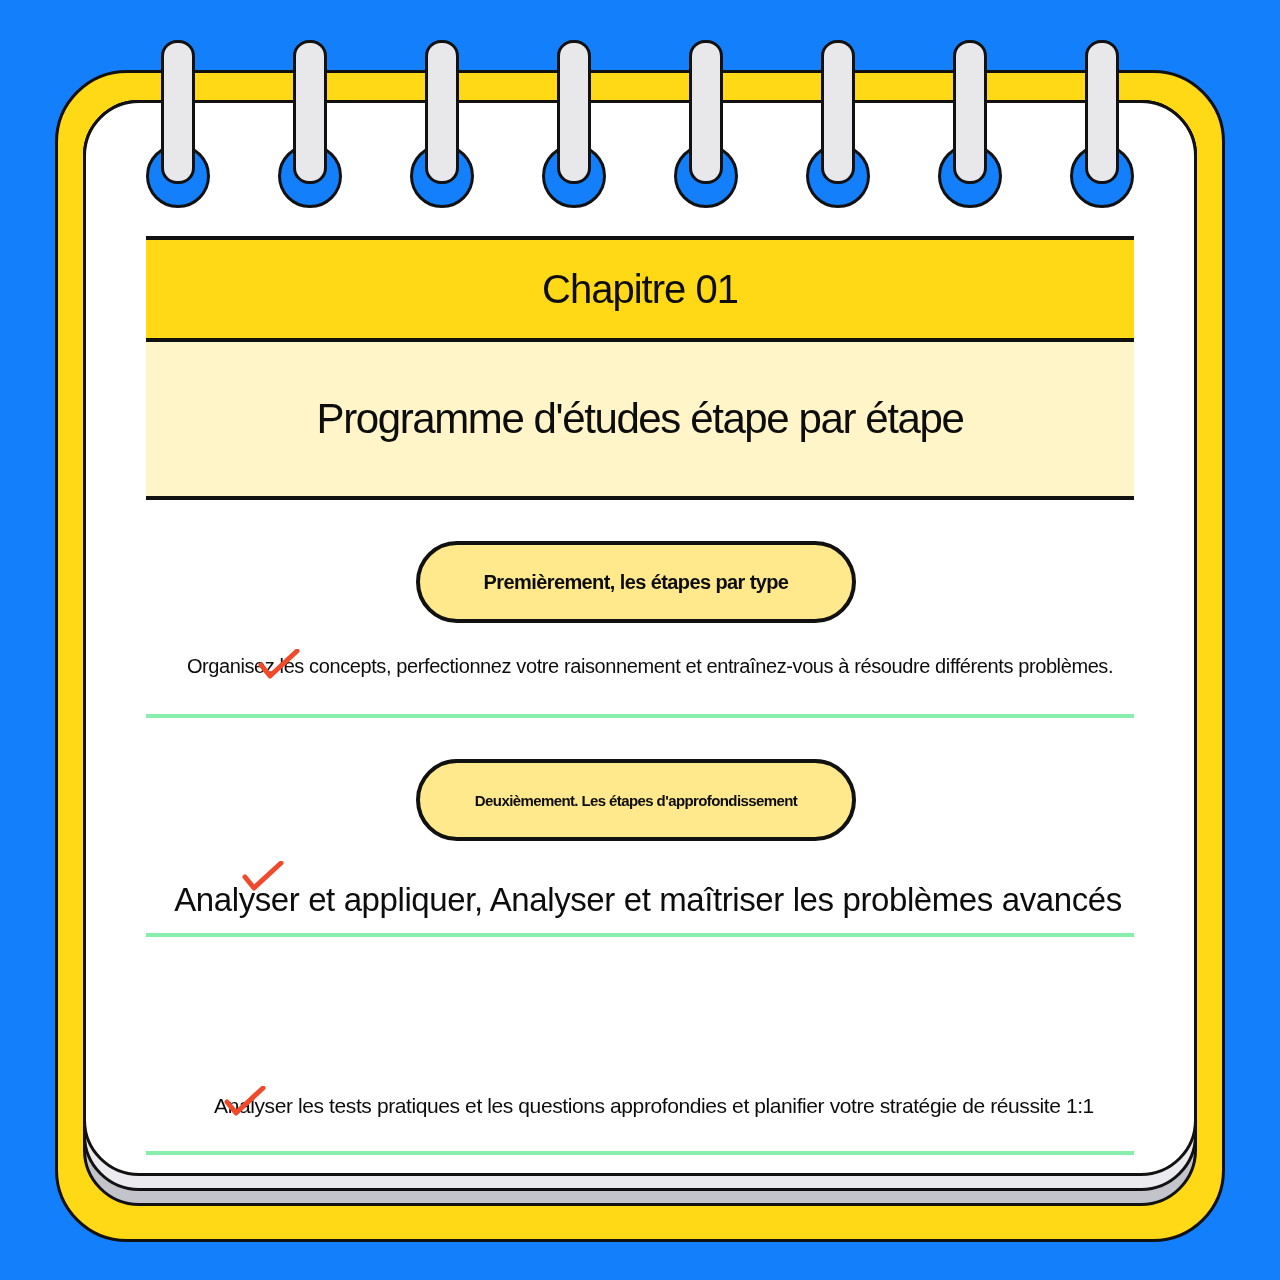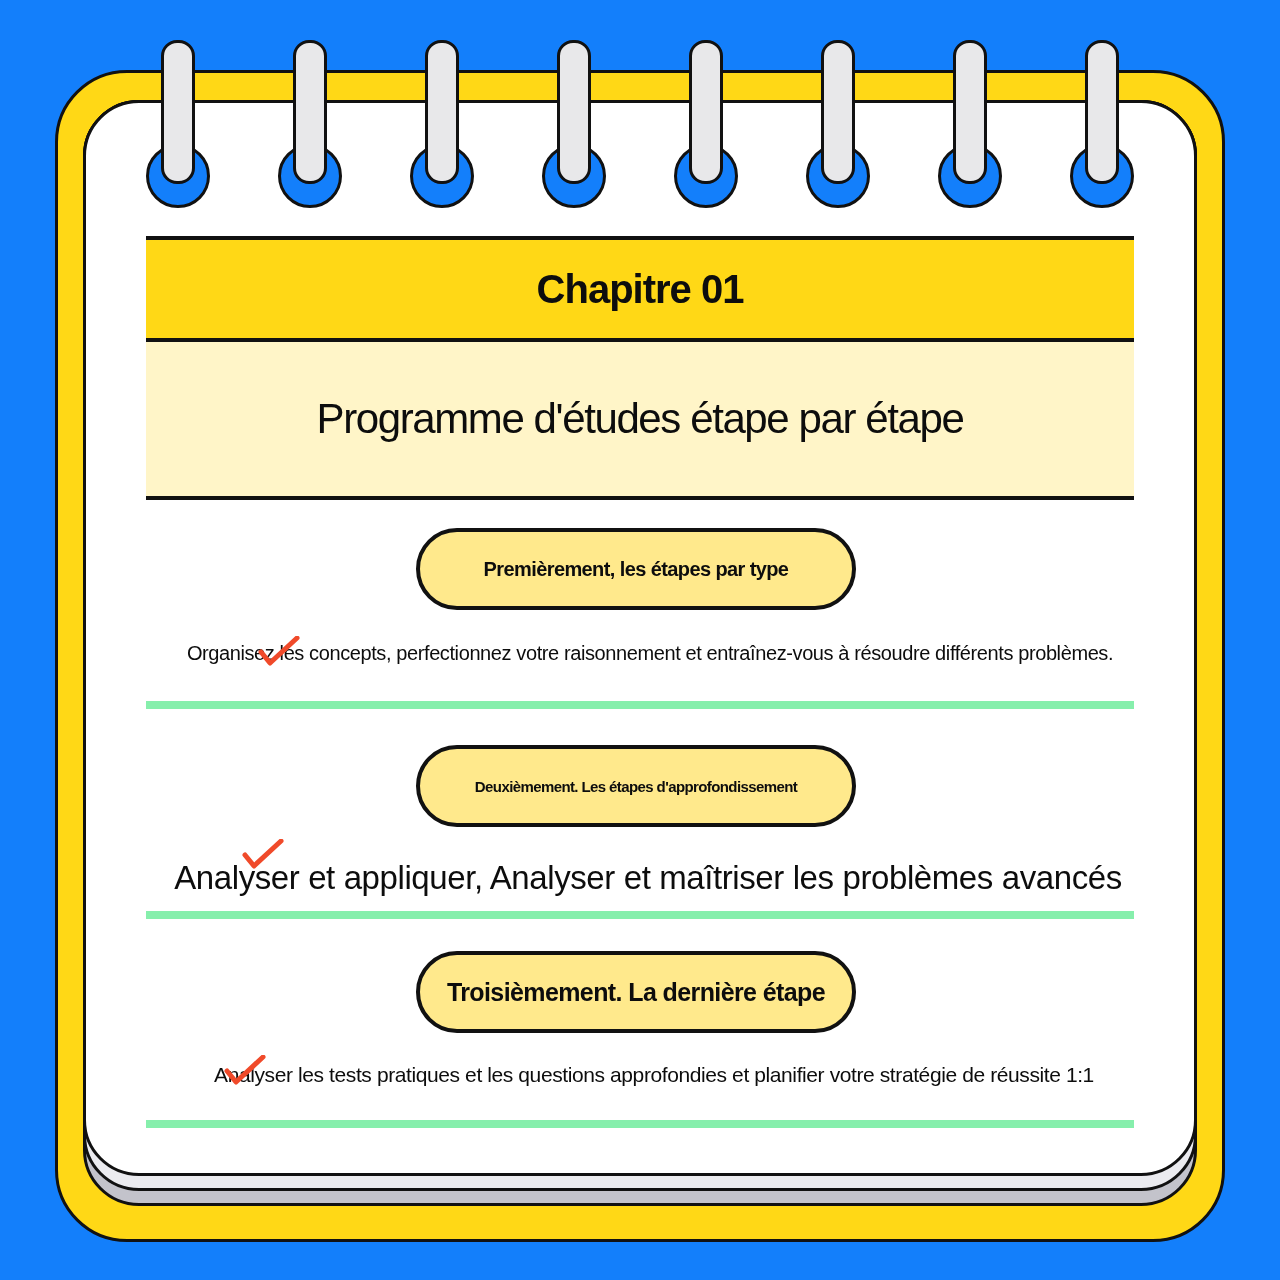--- a/index.html
+++ b/index.html
@@ -27,28 +27,28 @@
   }
   .ring .bar {
     position:absolute; left:15px; top:0; width:28px; height:138px;
     border-radius:16px; background:#e8e8ea; border:3px solid #111;
   }
 
   .content { position:absolute; left:146px; top:236px; width:988px; }
   .chapter-band {
     height:98px; background:#ffd816; border-top:4px solid #111; border-bottom:4px solid #111;
     display:flex; align-items:center; justify-content:center;
-    font-weight:700; font-size:40px; letter-spacing:-1px;
+    font-weight:400; font-size:40px; letter-spacing:-1px;
   }
   .title-band {
     height:154px; background:#fff5c8; border-bottom:4px solid #111;
     display:flex; align-items:center; justify-content:center;
     font-weight:400; font-size:42px; letter-spacing:-1.4px;
   }
-  .section { position:relative; border-bottom:8px solid #86efac; }
+  .section { position:relative; border-bottom:4px solid #86efac;margin-top:13px; }
   .pill {
     position:absolute; left:270px; width:440px; height:76px;
     border:4px solid #111; border-radius:42px; background:#ffe98c;
     display:flex; align-items:center; justify-content:center;
     font-weight:700; letter-spacing:-0.6px; box-sizing:border-box;
   }
   .desc {
     position:absolute; left:0; width:988px; text-align:center; white-space:nowrap;
     letter-spacing:-0.4px;
   }
@@ -101,27 +101,26 @@
 
   <div class="section" style="height:201px">
     <div class="pill" style="top:28px;height:82px;font-size:20px">Premièrement, les étapes par type</div>
     <div class="desc" style="top:142px;font-size:20px;padding-left:10px">Organisez les concepts, perfectionnez votre raisonnement et entraînez-vous à résoudre différents problèmes.</div>
     <svg class="check" style="left:112px;top:136px" width="42" height="32" viewBox="0 0 42 32">
       <path d="M3 16 L12 27 L39 2" fill="none" stroke="#f04a2a" stroke-width="5" stroke-linecap="round" stroke-linejoin="round"></path>
     </svg>
   </div>
 
   <div class="section" style="height:202px">
-    <div class="pill" style="top:36px;height:82px;font-size:15px">Deuxièmement. Les étapes d'approfondissement</div>
+    <div class="pill" style="top:28px;height:82px;font-size:15px">Deuxièmement. Les étapes d'approfondissement</div>
     <div class="desc" style="top:150px;font-size:33px;padding-left:8px">Analyser et appliquer, Analyser et maîtriser les problèmes avancés</div>
     <svg class="check" style="left:96px;top:130px" width="42" height="32" viewBox="0 0 42 32">
       <path d="M3 16 L12 27 L39 2" fill="none" stroke="#f04a2a" stroke-width="5" stroke-linecap="round" stroke-linejoin="round"></path>
     </svg>
   </div>
 
   <div class="section" style="height:201px">
-    <div class="pill" style="top:32px;height:82px;font-size:25px">Troisièmement. La dernière étape</div>
     <div class="desc" style="top:144px;font-size:21px;padding-left:14px">Analyser les tests pratiques et les questions approfondies et planifier votre stratégie de réussite 1:1</div>
     <svg class="check" style="left:78px;top:136px" width="42" height="32" viewBox="0 0 42 32">
       <path d="M3 16 L12 27 L39 2" fill="none" stroke="#f04a2a" stroke-width="5" stroke-linecap="round" stroke-linejoin="round"></path>
     </svg>
   </div>
 </div>
 
 </body></html>

